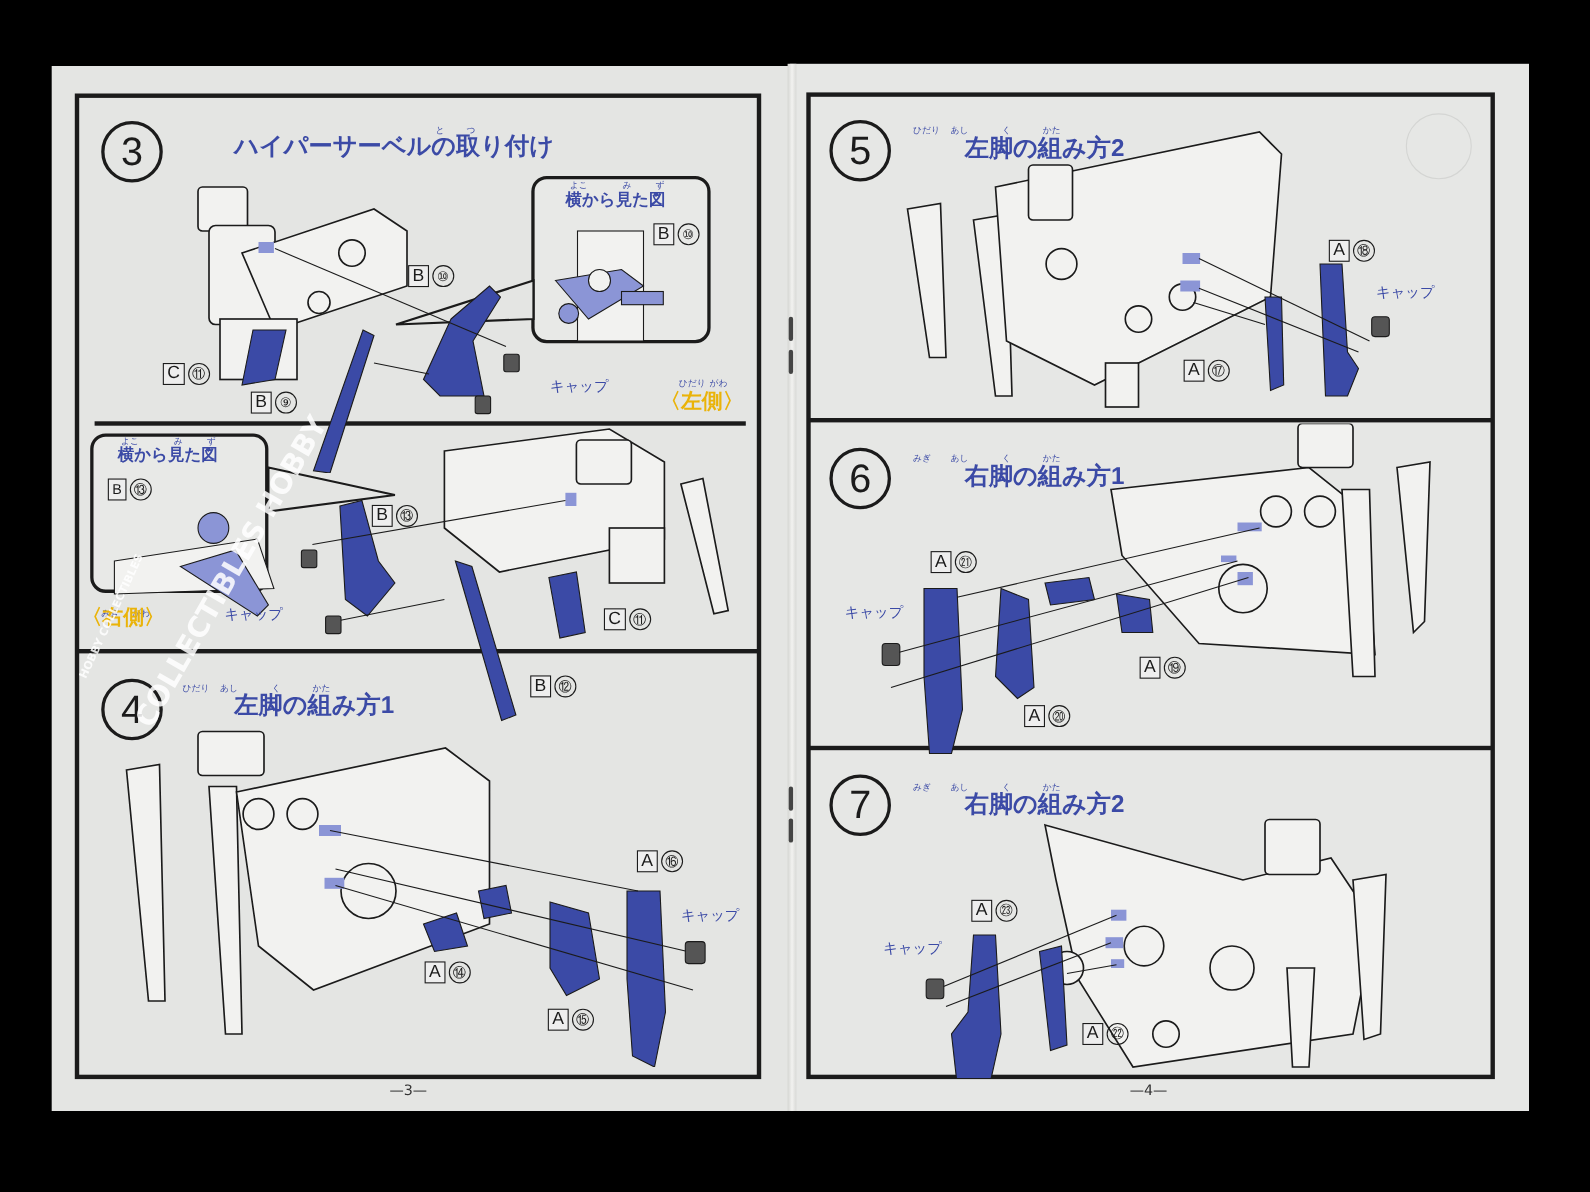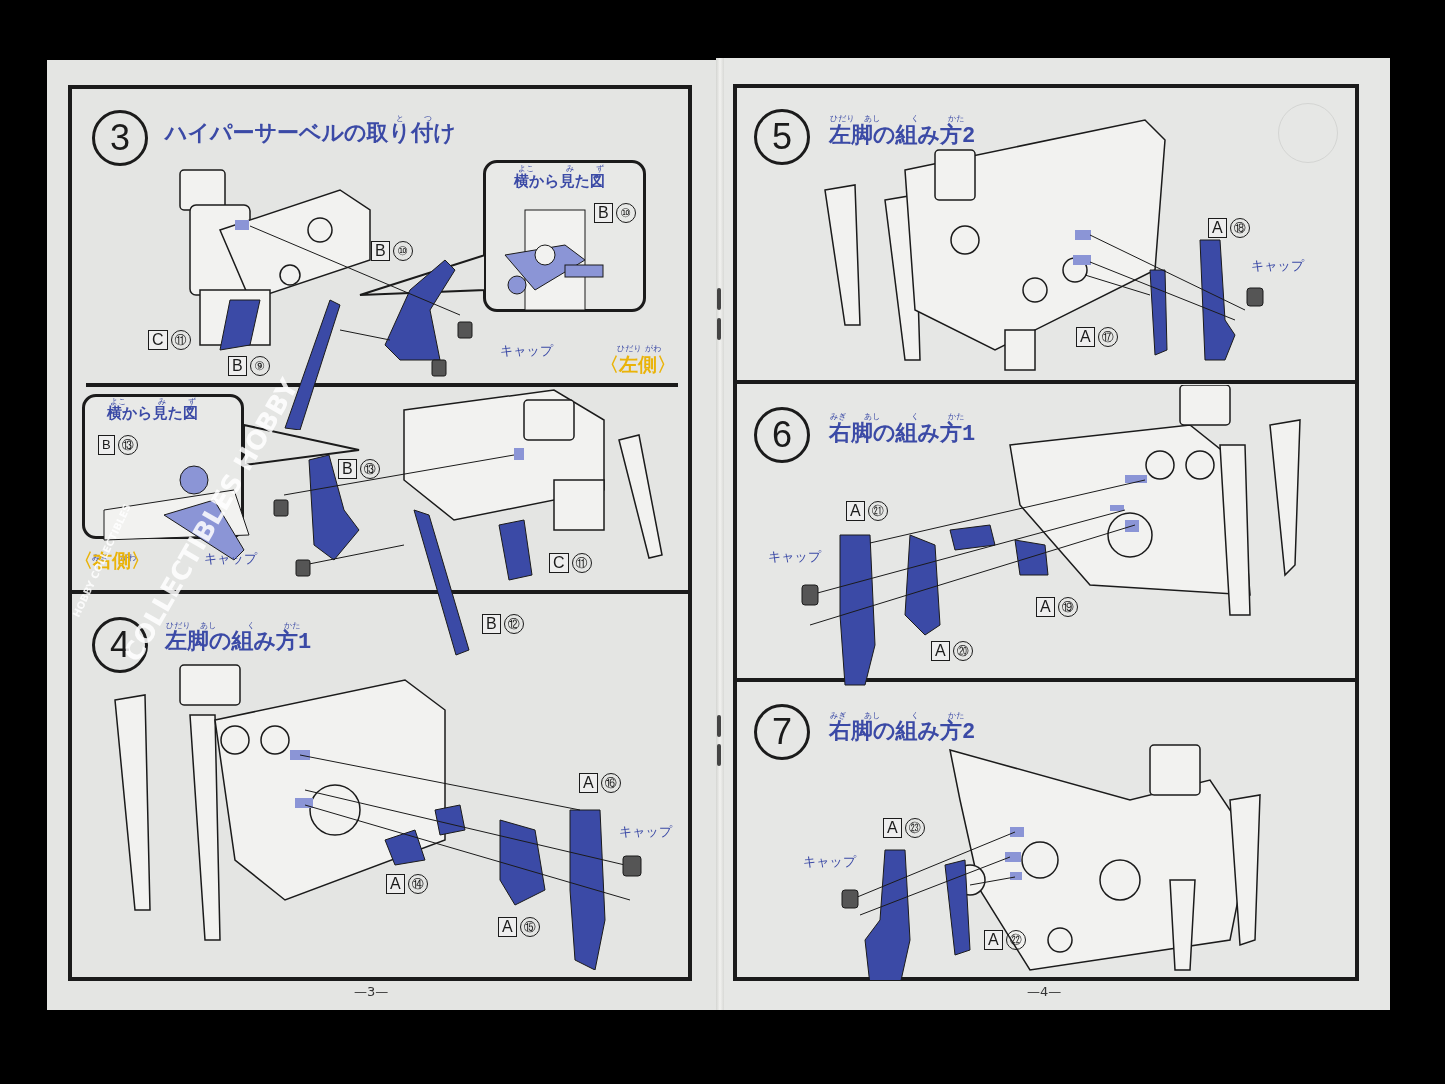--- a/index.html
+++ b/index.html
@@ -12,21 +12,21 @@
            background:linear-gradient(90deg,#d4d5d2,#f2f2f0,#d8d9d6); }
   .staple { position:absolute; left:717px; width:4px; height:22px; background:#444; border-radius:2px; }
   .frame { position:absolute; border:4px solid #1b1b1b; box-sizing:border-box; }
   .frame.left { left:68px; top:85px; width:624px; height:896px; }
   .frame.right { left:733px; top:84px; width:626px; height:897px; }
   .divider { position:absolute; height:4px; background:#1b1b1b; }
   .step-num { position:absolute; width:50px; height:50px; border:3px solid #1b1b1b; border-radius:50%;
               font-size:36px; line-height:50px; text-align:center; color:#1b1b1b; background:transparent;
               font-family:"Liberation Sans", sans-serif; }
   .step-title { position:absolute; color:#3b4aa6; font-size:22px; font-weight:bold; white-space:nowrap;
-                font-family:Liberation Mono, monospace; }
+                font-family:Liberation Sans, sans-serif;margin-left:48px; }
   .ruby { position:absolute; color:#3b4aa6; font-size:8px; white-space:nowrap; }
   .label { position:absolute; font-size:16px; color:#1b1b1b; white-space:nowrap; display:flex; align-items:center; gap:3px;
            font-family:"Liberation Sans", sans-serif; }
   .label .box { border:1.5px solid #1b1b1b; padding:0 3px; line-height:18px; background:#eee; }
   .label .circ { border:1.5px solid #1b1b1b; border-radius:50%; width:18px; height:18px; line-height:18px; text-align:center; font-size:12px; }
   .cap-label { position:absolute; color:#3b4aa6; font-size:13px; white-space:nowrap; }
   .side-label { position:absolute; color:#eab308; font-size:19px; font-weight:bold; white-space:nowrap; }
   .inset { position:absolute; border:3px solid #1b1b1b; border-radius:14px; background:#e8e9e7; box-sizing:border-box; }
   .inset-title { position:absolute; color:#3b4aa6; font-size:15px; font-weight:bold; white-space:nowrap; }
   .page-num { position:absolute; font-size:13px; color:#333; white-space:nowrap; }

